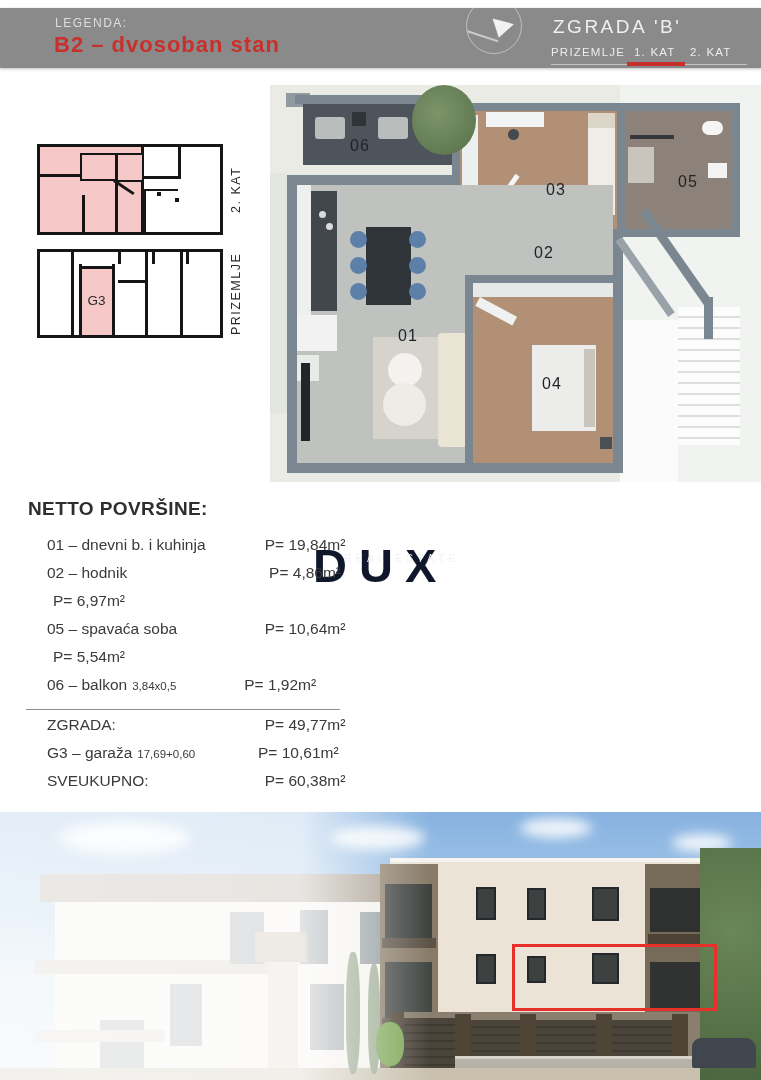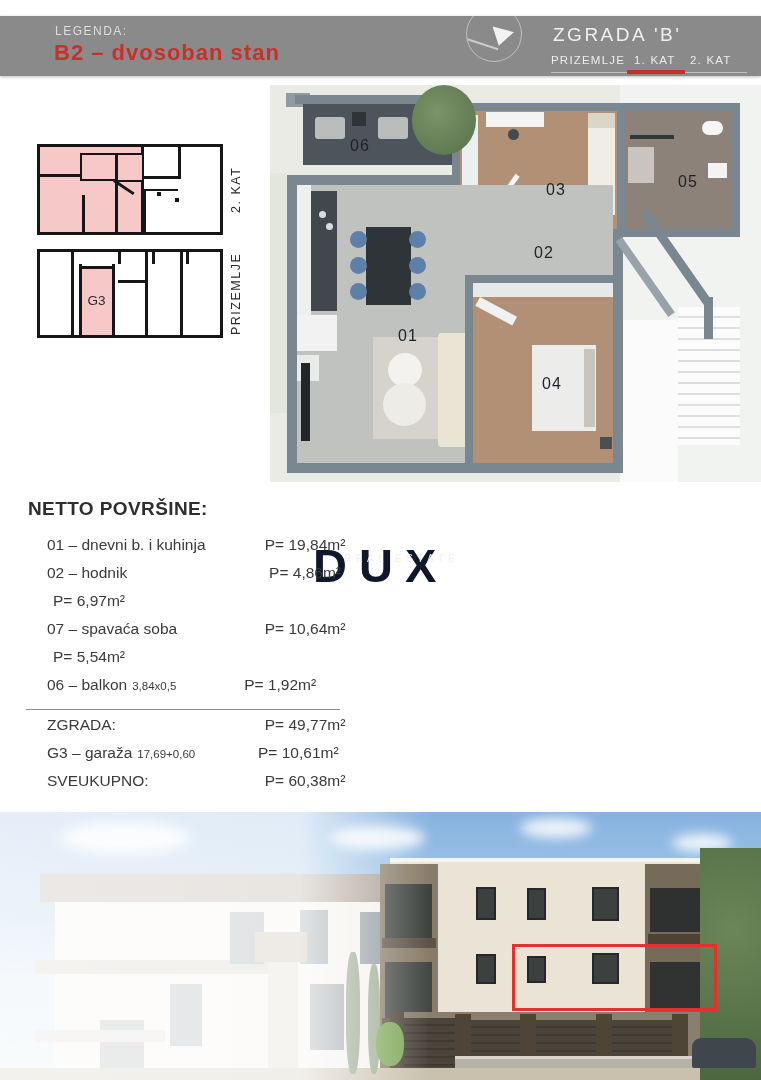--- a/index.html
+++ b/index.html
@@ -3,21 +3,21 @@
 <meta charset="utf-8">
 <style>
   * { margin:0; padding:0; box-sizing:border-box; }
   html,body { background:#ffffff; }
   body { font-family:"Liberation Sans", sans-serif; }
   .page { position:relative; width:761px; height:1080px; background:#ffffff; overflow:hidden; margin:0 auto; }
   .abs { position:absolute; }
   i.abs { display:block; font-style:normal; }
 
   
-  .top-bar { position:absolute; left:0; top:16px; width:761px; height:60px; background:#8a8a8a; box-shadow:0 1px 3px rgba(0,0,0,.25); z-index:10; }
+  .top-bar { position:absolute; left:0; top:8px; width:761px; height:60px; background:#8a8a8a; box-shadow:0 1px 3px rgba(0,0,0,.25); z-index:10; }
   .legend-label { position:absolute; left:55px; top:8px; font-size:12px; color:#dedede; letter-spacing:1.5px; }
   .unit-title { position:absolute; left:54px; top:24px; font-size:22px; font-weight:700; color:#c9302c; letter-spacing:1px; }
   .compass { position:absolute; left:466px; top:-10px; width:56px; height:56px; border:1.5px solid rgba(255,255,255,.45); border-radius:50%; overflow:hidden; }
   .compass .needle-line { position:absolute; left:-2px; top:36px; width:34px; height:1.5px; background:rgba(255,255,255,.55); transform:rotate(18deg); }
   .compass .needle-tri { position:absolute; left:23px; top:22px; width:0; height:0; border-left:11px solid transparent; border-right:11px solid transparent; border-top:17px solid #f2f2f2; transform:rotate(15deg); }
   .building-title { position:absolute; left:553px; top:8px; font-size:19px; color:#f0f0f0; letter-spacing:2.5px; }
   .tab { position:absolute; top:38px; font-size:11.5px; letter-spacing:1.2px; color:#ececec; cursor:pointer; }
   .tab-track { position:absolute; left:551px; top:56px; width:196px; height:1px; background:#c2c2c2; }
   .tab-underline { position:absolute; left:627px; top:54px; width:58px; height:4px; background:#c5302b; }
 
@@ -192,21 +192,21 @@
       <span class="val">P= 19,84m²</span>
     </div>
     <div class="arow">
       <span class="lbl">02 – hodnik</span>
       <span class="val">P= 4,86m²</span>
     </div>
     <div class="arow">
       <span class="val">P= 6,97m²</span>
     </div>
     <div class="arow">
-      <span class="lbl">07 – spavaća soba</span>
+      <span class="lbl">05 – spavaća soba</span>
       <span class="val">P= 10,64m²</span>
     </div>
     <div class="arow">
       <span class="val">P= 5,54m²</span>
     </div>
     <div class="arow">
       <span class="lbl" style="width:auto;">06 – balkon</span>
       <span class="note" style="width:83px; margin-left:5px;">3,84x0,5</span>
       <span class="val">P= 1,92m²</span>
     </div>

